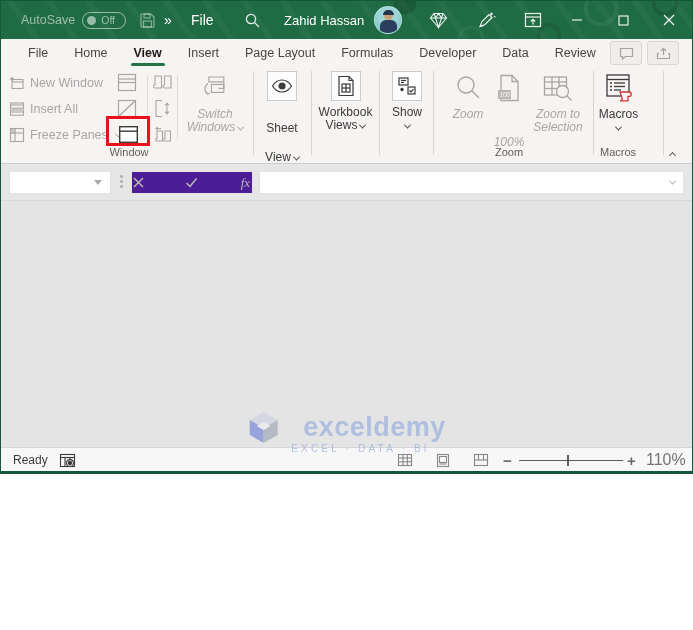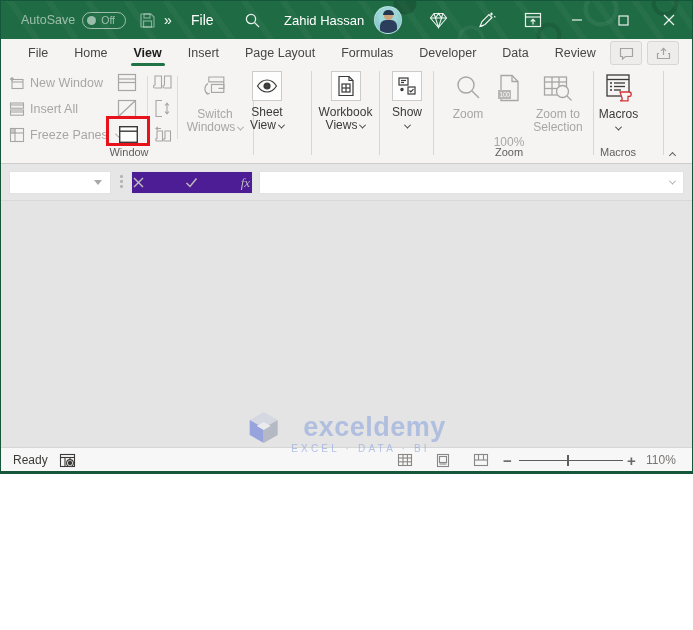--- a/index.html
+++ b/index.html
@@ -56,21 +56,21 @@
   .ribbon{ position:relative; height:97px; flex:0 0 97px; background:#f6f4f3;
            border-bottom:1px solid #cfcdcb; font-size:12px; }
   .rb-abs{ position:absolute; }
   .txtbtn{ display:flex; align-items:center; gap:5px; height:22px; color:#a8a6a4; font-size:12.5px; white-space:nowrap; }
   .sqbtn{ width:24px; height:24px; display:flex; align-items:center; justify-content:center; color:#a8a6a4; }
   .sqbtn.enabled{ color:#3b3a39; }
   .vdiv{ position:absolute; width:1px; background:#dddbd9; }
   .gsep{ position:absolute; top:4px; height:84px; width:1px; background:#d8d6d4; }
   .bigbtn{ position:absolute; top:4px; display:flex; flex-direction:column; align-items:center;
            font-size:12px; line-height:13px; text-align:center; color:#3b3a39; }
-  .bigbtn.disabled{ color:#a8a6a4; }
+  .bigbtn.disabled{ color:#a8a6a4;font-style:italic; }
   .iconbox{ width:30px; height:30px; border:1px solid #cdcbc9; background:#fdfdfd;
             display:flex; align-items:center; justify-content:center; margin-bottom:5px; }
   .iconplain{ width:30px; height:34px; display:flex; align-items:center; justify-content:center; margin-bottom:3px; }
   .glabel{ position:absolute; top:79px; font-size:11px; color:#605e5c; text-align:center; }
   .chv{ display:inline-block; width:5px; height:5px; border-right:1.2px solid currentColor;
         border-bottom:1.2px solid currentColor; transform:rotate(45deg) translate(-1px,-1px); margin-left:3px; }
   .chv-up{ transform:rotate(-135deg); margin-left:0; }
   .redbox{ position:absolute; left:105px; top:49px; width:44px; height:30px;
            border:3px solid #e8121d; z-index:5; }
   .badge100{ position:absolute; left:4px; bottom:6px; background:#b9b7b5; color:#f6f4f3;
@@ -105,21 +105,21 @@
 
   
   .statusbar{ position:relative; height:24px; flex:0 0 24px; background:#f7f7f7; border-top:1px solid #d6d6d6; }
   .sb-item{ position:absolute; top:0; height:24px; display:flex; align-items:center; }
   .ready{ left:12px; font-size:12px; color:#3b3a39; }
   .sb-ico{ color:#8a8886; }
   .zoomtrack{ left:518px; width:104px; height:24px; }
   .zoomtrack .line{ position:absolute; left:0; right:0; top:11.5px; height:1.4px; background:#5f5d5b; }
   .zoomtrack .handle{ position:absolute; left:48px; top:7px; width:2.4px; height:11px; background:#5f5d5b; }
   .zpm{ font-size:15px; color:#6a6866; font-weight:bold; }
-  .zoomval{ left:645px; font-size:12px; color:#767472; }
+  .zoomval{ left:645px; font-size:16px; color:#767472; }
 
   svg{ display:block; }
 </style>
 </head>
 <body>
 
 <div class="window">
 
   <div class="titlebar">
     <div class="tb-item autosave">
@@ -322,21 +322,21 @@
         </svg>
       </span>
       <span>Switch</span>
       <span><span>Windows</span><span class="chv"></span></span>
     </div>
 
     <div class="glabel" style="left:68px; width:120px;">Window</div>
 
     <div class="gsep" style="left:252px;"></div>
 
-    <div class="bigbtn" style="left:238px; width:56px;">
+    <div class="bigbtn" style="left:253px; width:56px;gap:16px;">
       <span class="iconbox">
         <svg width="22" height="14" viewBox="0 0 22 14" fill="none" stroke="#3b3a39" stroke-width="1.2">
           <path d="M1.5 7 C4.5 2.2 8 1 11 1 C14 1 17.5 2.2 20.5 7 C17.5 11.8 14 13 11 13 C8 13 4.5 11.8 1.5 7 z"></path>
           <circle cx="11" cy="7" r="3" fill="#3b3a39"></circle>
             <circle cx="11" cy="7" r="1" fill="#fdfdfd"></circle>
         </svg>
       </span>
       <span>Sheet</span>
       <span><span>View</span><span class="chv"></span></span>
     </div>

